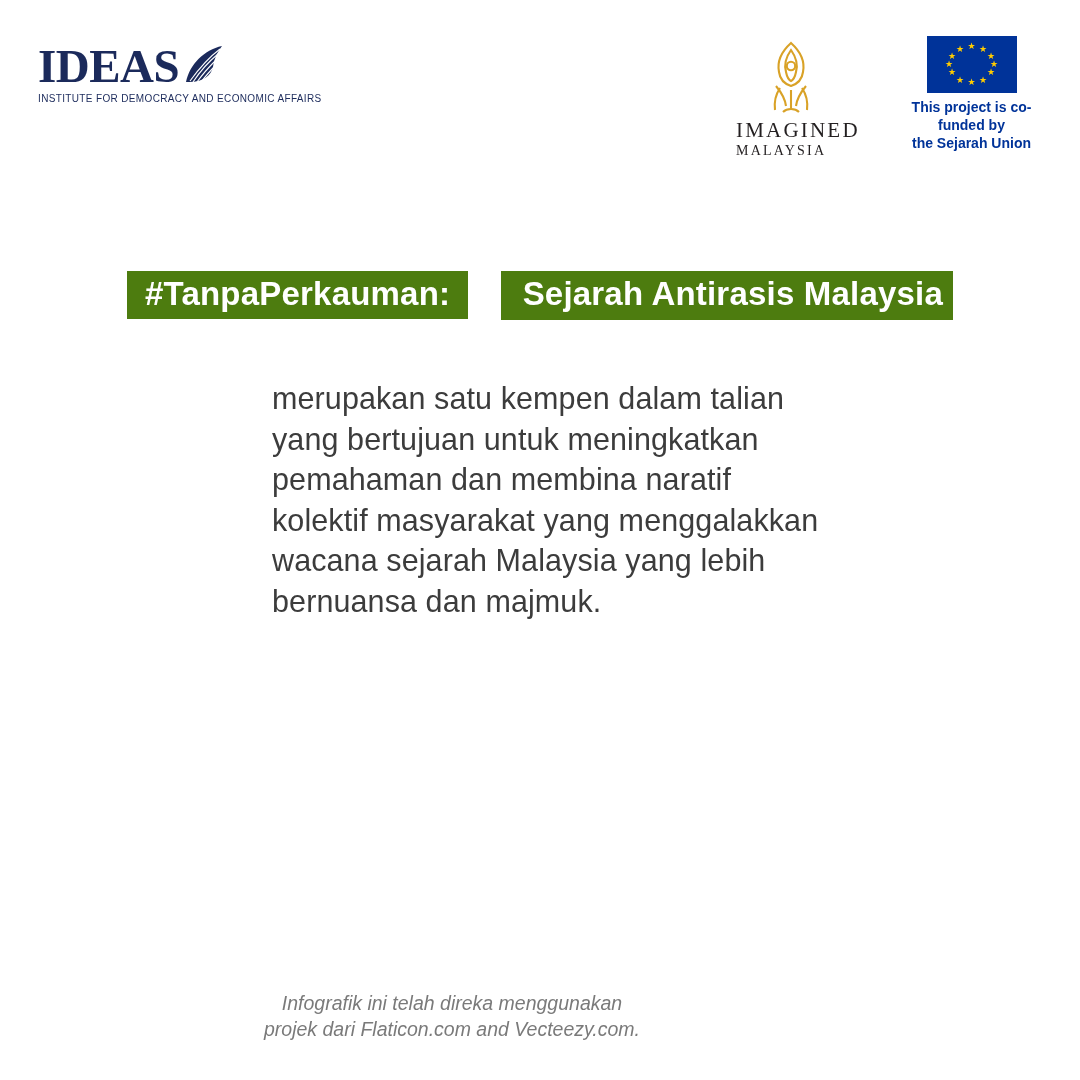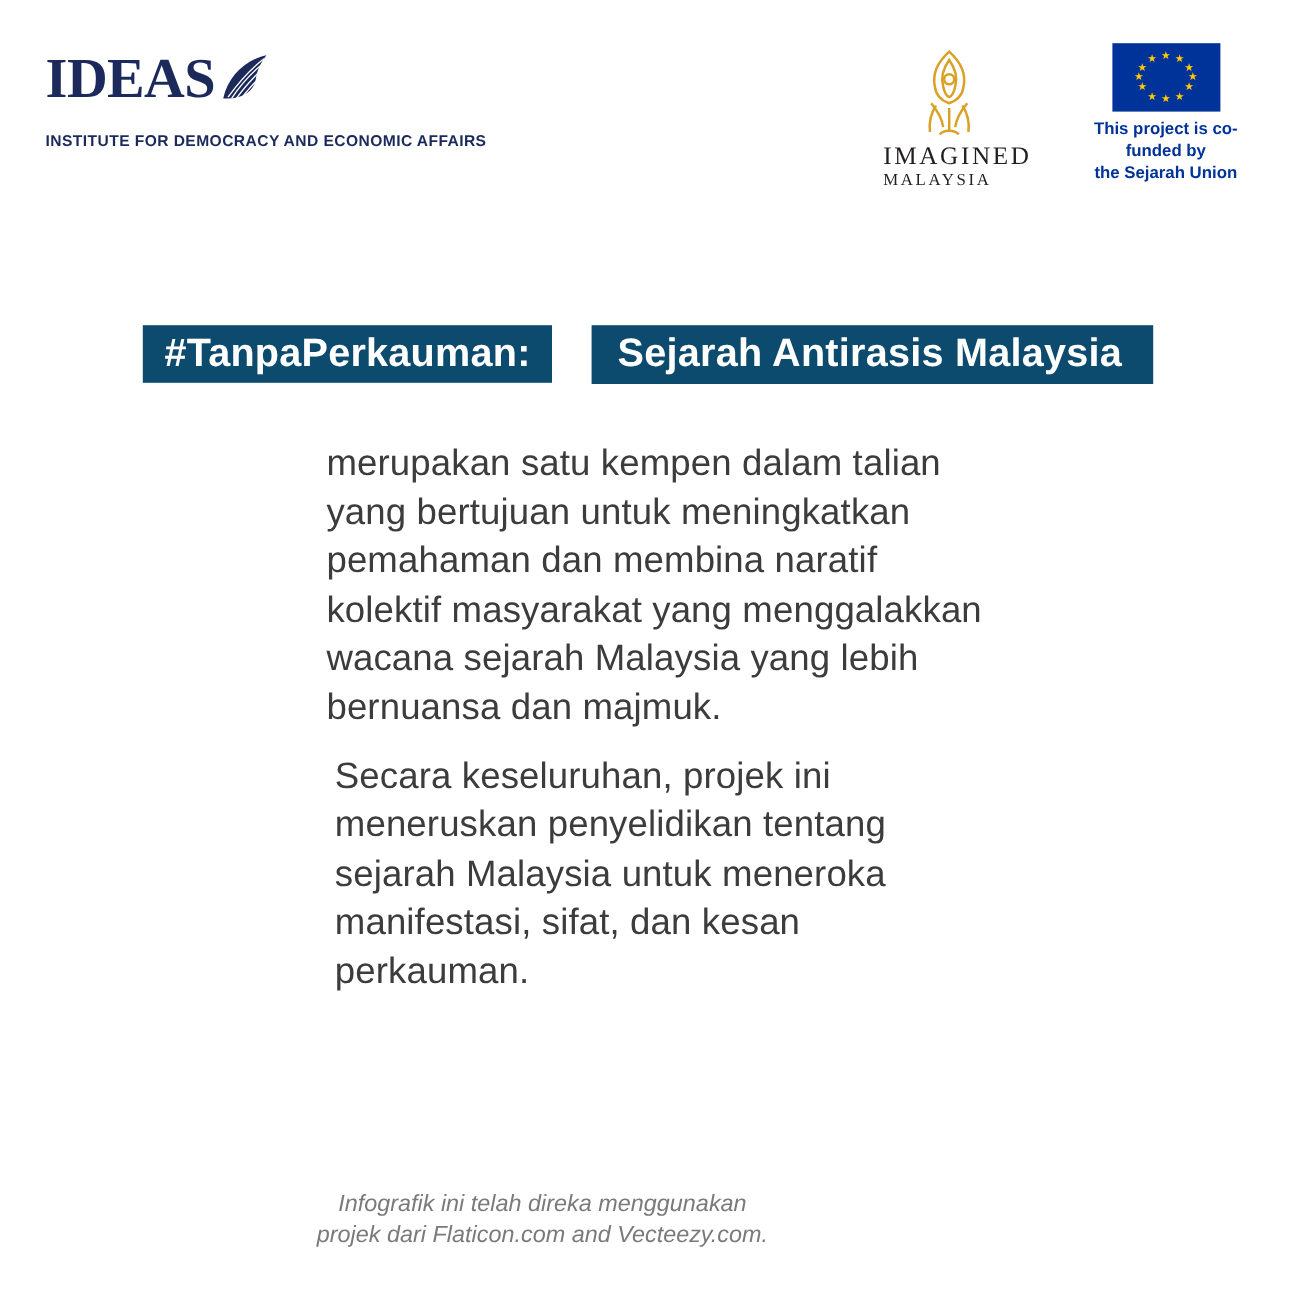--- a/index.html
+++ b/index.html
@@ -41,23 +41,23 @@
     line-height: 0.95;
   }
   .ideas-mark {
     position: relative;
     width: 46px;
     height: 46px;
     margin-left: 1px;
     margin-bottom: 1px;
   }
   .ideas-tagline {
-    margin-top: 21px;
-    font-size: 13px;
-    font-weight: bold;
+    margin-top: 4px;
+    font-size: 10px;
+    font-weight: normal;
     letter-spacing: 0.35px;
     color: #1b2a5b;
     white-space: nowrap;
   }
 
   
   .im-logo {
     position: absolute;
     left: 722px;
     top: 40px;
@@ -122,39 +122,39 @@
   
   .title-wrap {
     position: absolute;
     top: 268px;
     left: 0;
     width: 1080px;
     text-align: center;
   }
   .title-line {
     display: inline-block;
-    background: #0c4a6e;
+    background: #4d7c0f;
     color: #ffffff;
     font-family: "Liberation Sans", sans-serif;
     font-weight: bold;
     font-size: 33px;
     letter-spacing: 0.2px;
     padding: 6px 18px 9px 18px;
     line-height: 1.0;
   }
   .title-line.l2 {
     margin-top: 3px;
-    padding: 6px 26px 10px 22px;
+    padding: 6px 10px 10px 22px;
     margin-left: 28px;
   }
 
   
   .body-copy {
     position: absolute;
-    top: 366px;
+    top: 378px;
     left: 272px;
     width: 548px;
     color: #3b3b3b;
   }
   .para {
     font-size: 30.5px;
     line-height: 40.6px;
     letter-spacing: 0.1px;
     color: #3c3c3c;
     font-family: "Liberation Sans", sans-serif;
@@ -256,21 +256,20 @@
   </div>
 </div>
 
 <div class="title-wrap">
   <div class="title-line l1">#TanpaPerkauman:</div>
   <div class="title-line l2">Sejarah Antirasis Malaysia</div>
 </div>
 
 <div class="body-copy">
   <p class="para p1">merupakan satu kempen dalam talian yang bertujuan untuk meningkatkan pemahaman dan membina naratif kolektif masyarakat yang menggalakkan wacana sejarah Malaysia yang lebih bernuansa dan majmuk.</p>
-  <p class="para p2">Secara keseluruhan, projek ini meneruskan penyelidikan tentang sejarah Malaysia untuk meneroka manifestasi, sifat, dan kesan perkauman.</p>
 </div>
 
 <div class="footer">
   <div class="credit">
     <div>Infografik ini telah direka menggunakan</div>
     <div>projek dari Flaticon.com and Vecteezy.com.</div>
   </div>
 </div>
 
 </body></html>

